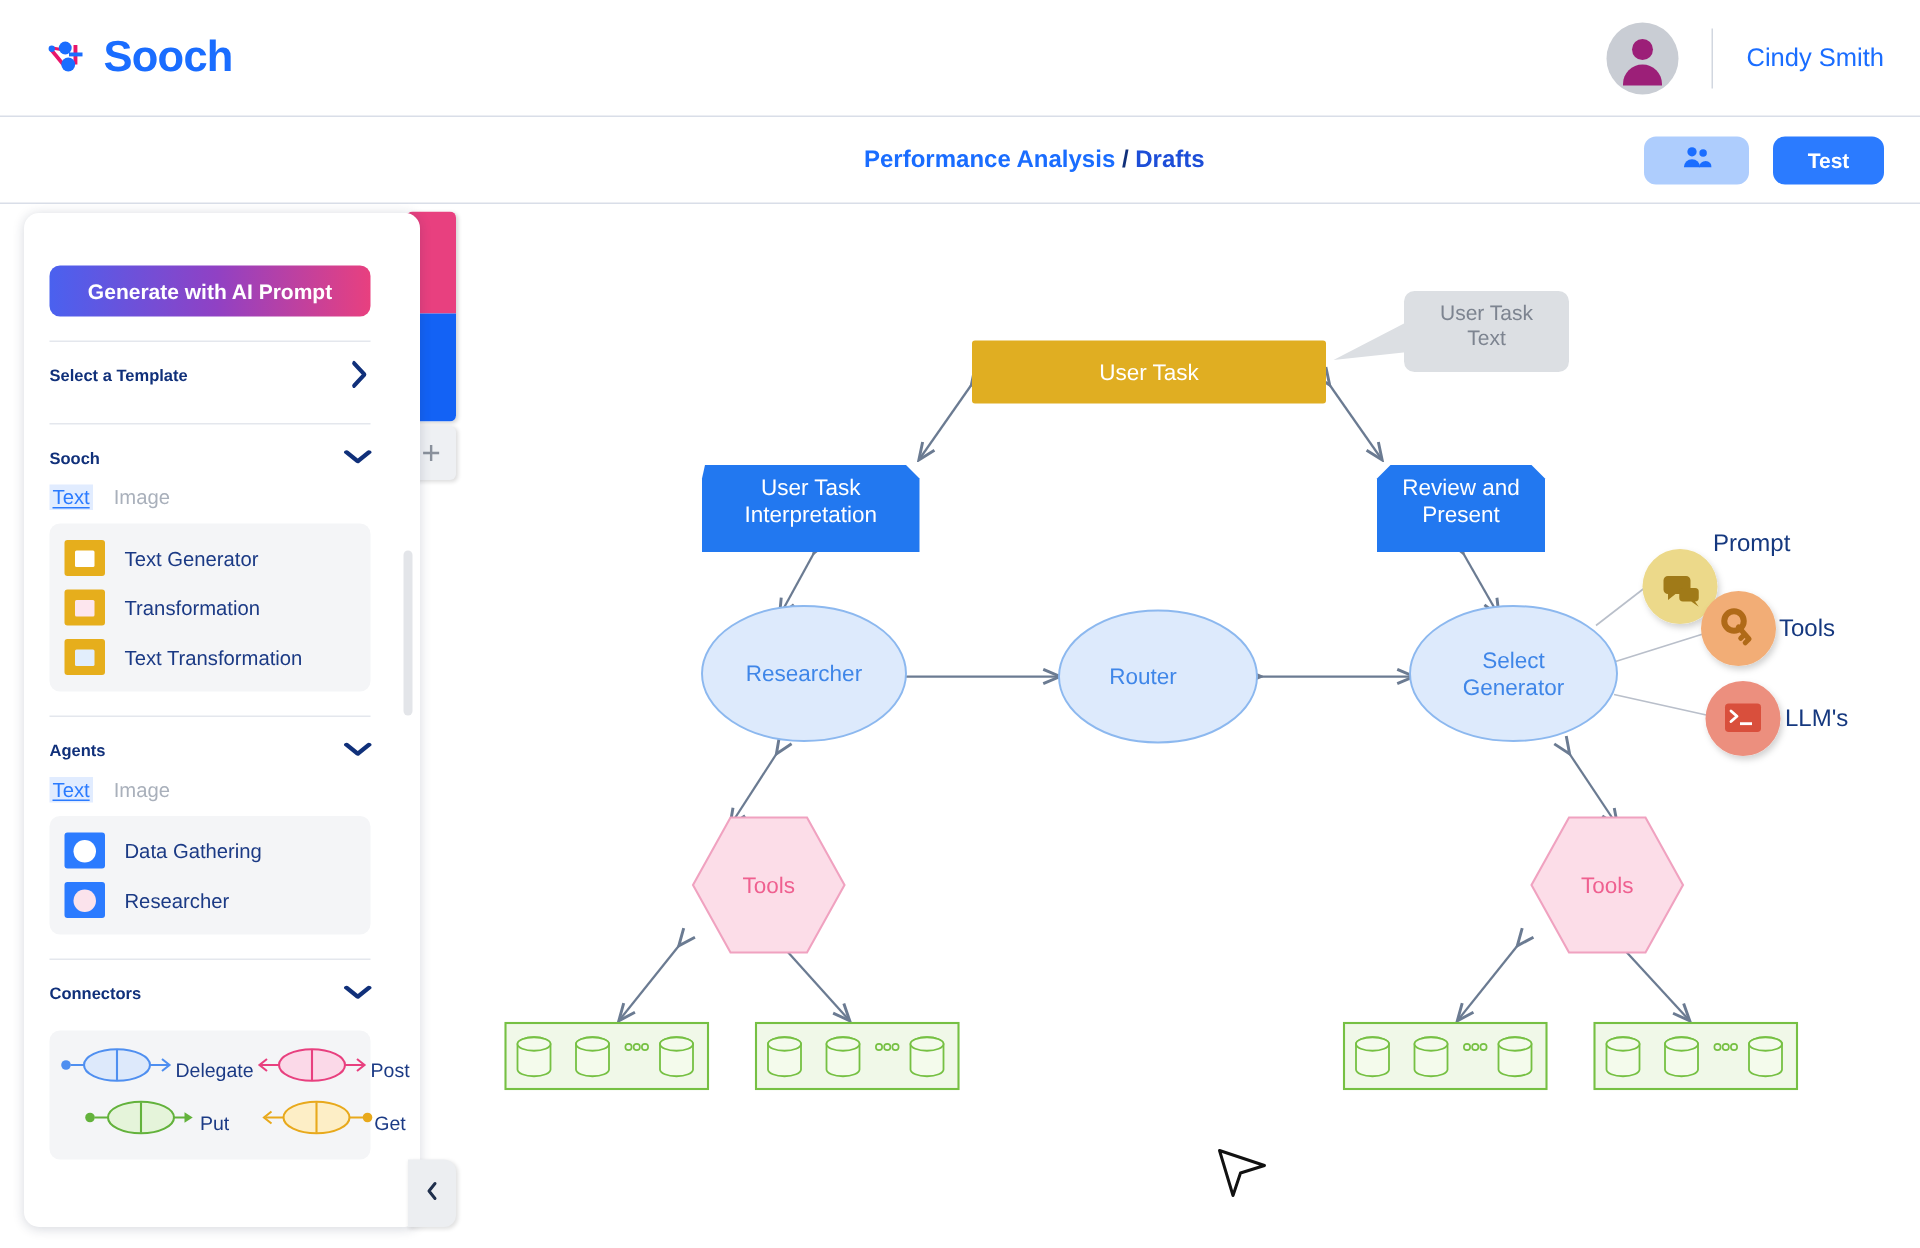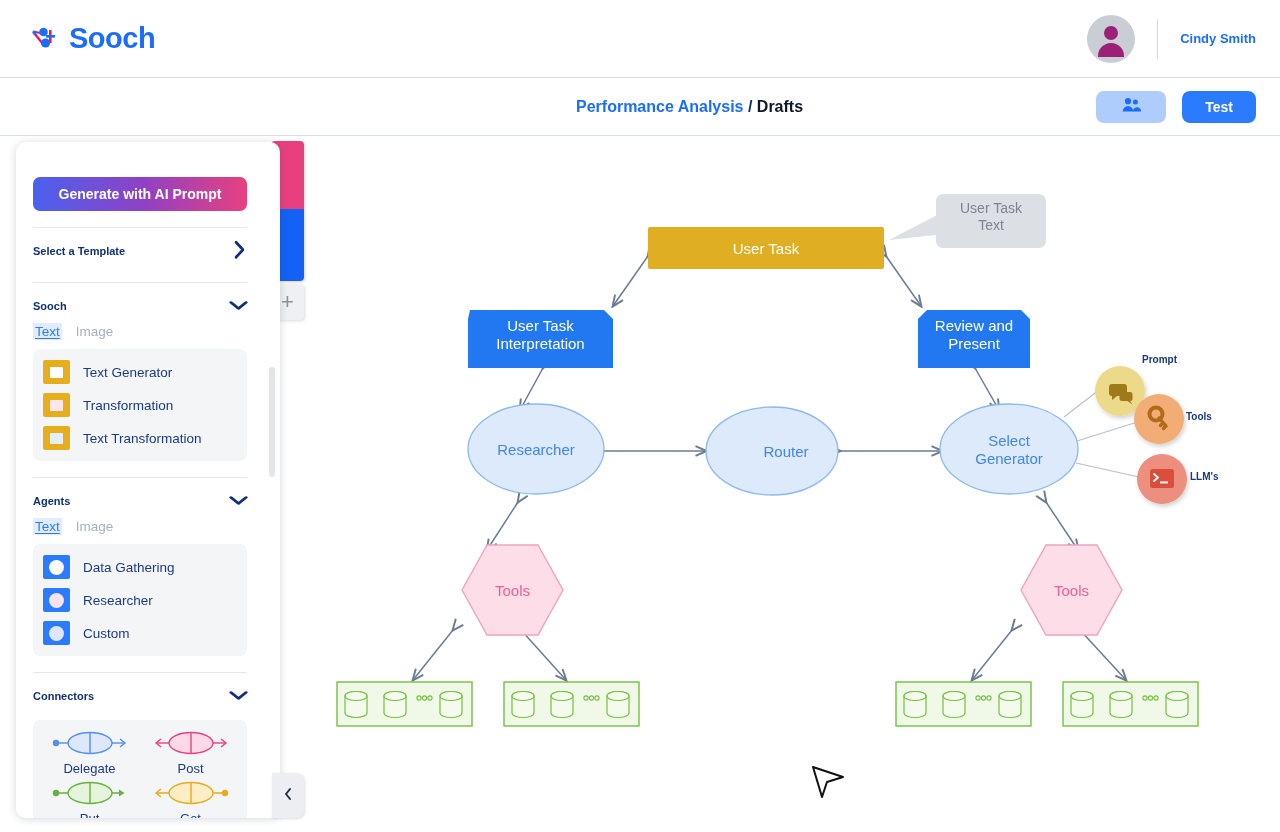--- a/index.html
+++ b/index.html
@@ -37,36 +37,36 @@
   }
   .avatar .head {
     position: absolute; top: 11px; left: 50%; transform: translateX(-50%);
     width: 14px; height: 14px; border-radius: 50%; background: #9c1f78;
   }
   .avatar .body {
     position: absolute; bottom: 6px; left: 50%; transform: translateX(-50%);
     width: 26px; height: 14px; border-radius: 13px 13px 0 0; background: #9c1f78;
   }
   .vdiv { width: 1px; height: 40px; background: #d2d7e0; margin: 0 22px; }
-  .username { font-size: 13px; font-weight: bold; color: #1a6dff; }
+  .username { font-size: 17px; font-weight: normal; color: #1a6dff; }
 
   
   .subbar {
     position: absolute; top: 78px; left: 0;
     width: 1280px; height: 58px;
     background: #fff; border-bottom: 1px solid #d9dee8;
     display: flex; align-items: center;
   }
   .breadcrumb {
     position: absolute; left: 576px;
     font-size: 16px; font-weight: bold; white-space: nowrap;
   }
   .bc-root { color: #1a6dff; }
   .bc-sep { color: #10307a; }
-  .bc-leaf { color: #0f172a; }
+  .bc-leaf { color: #1d4ed8; }
   .subbar-actions {
     margin-left: auto; margin-right: 24px;
     display: flex; align-items: center; gap: 16px; padding-left: 42px;
   }
   .btn-people {
     width: 70px; height: 32px; border-radius: 8px;
     background: #aecdfd; border: none; cursor: pointer;
     display: flex; align-items: center; justify-content: center;
   }
   .btn-test {
@@ -159,21 +159,21 @@
     display: flex; align-items: center; justify-content: center;
   }
   .sw-agent i { display: block; width: 15px; height: 15px; border-radius: 50%; }
 
   .conn-grid {
     width: 214px; background: #f4f5f7; border-radius: 7px;
     padding: 10px 6px 10px 6px; margin-top: 9px;
     display: grid; grid-template-columns: 1fr 1fr; gap: 4px 0;
     justify-items: center;
   }
-  .conn-cell { display: flex; flex-direction: column; align-items: center; cursor: pointer; }
+  .conn-cell { display: flex; flex-direction: row; align-items: center; cursor: pointer; }
   .conn-label { font-size: 13px; color: #1b3a85; margin-top: 1px; }
 
   .scrolltrack {
     position: absolute; right: 5px; top: 225px;
     width: 6px; height: 390px; border-radius: 3px; background: transparent;
   }
   .scrollthumb {
     position: absolute; right: 5px; top: 225px;
     width: 6px; height: 110px; border-radius: 3px;
     background: #e3e5e9; cursor: pointer;
@@ -191,21 +191,21 @@
   
   .node-label {
     position: absolute; text-align: center; pointer-events: none;
     line-height: 1.2;
   }
   .lbl-usertask { color: #fff; font-size: 15px; }
   .lbl-blue { color: #fff; font-size: 15px; }
   .lbl-ellipse { color: #3f86e8; font-size: 15px; }
   .lbl-hex { color: #ef6090; font-size: 15px; }
   .lbl-callout { color: #7d8490; font-size: 14px; }
-  .badge-label { position: absolute; color: #15387f; font-size: 10px; font-weight: bold; }
+  .badge-label { position: absolute; color: #15387f; font-size: 16px; font-weight: normal; }
 </style>
 </head>
 <body>
 
 <div class="app">
 
   <div class="topbar">
     <div class="brand">
       <span class="brand-mark">
         <svg width="30" height="30" viewBox="0 0 30 30">
@@ -406,21 +406,21 @@
       <div>User Task</div>
       <div>Interpretation</div>
     </div>
 
     <div class="node-label lbl-blue" style="left:918px; top:181px; width:112px;">
       <div>Review and</div>
       <div>Present</div>
     </div>
 
     <div class="node-label lbl-ellipse" style="left:468px; top:305px; width:136px;">Researcher</div>
-    <div class="node-label lbl-ellipse" style="left:706px; top:307px; width:112px;margin-left:24px;">Router</div>
+    <div class="node-label lbl-ellipse" style="left:706px; top:307px; width:112px;">Router</div>
     <div class="node-label lbl-ellipse" style="left:940px; top:296px; width:138px;">
       <div>Select</div>
       <div>Generator</div>
     </div>
 
     <div class="node-label lbl-hex" style="left:462px; top:446px; width:101px;">Tools</div>
     <div class="node-label lbl-hex" style="left:1021px; top:446px; width:101px;">Tools</div>
 
     <div class="badge-label" style="left:1142px; top:218px;">Prompt</div>
     <div class="badge-label" style="left:1186px; top:275px;">Tools</div>
@@ -503,26 +503,20 @@
           <span class="sw-agent">
               <i style="background:#ffffff"></i>
             </span>
           <span class="item-label">Data Gathering</span>
         </div>
         <div class="item">
           <span class="sw-agent">
               <i style="background:#fbe3ec"></i>
             </span>
           <span class="item-label">Researcher</span>
-        </div>
-        <div class="item">
-          <span class="sw-agent">
-              <i style="background:#dfe7f7"></i>
-            </span>
-          <span class="item-label">Custom</span>
         </div>
       </div>
 
       <div class="hr"></div>
 
       <div class="sec-head">
         <span class="sec-title">Connectors</span>
         <span class="chev chev-down">
           <svg width="17" height="13" viewBox="0 0 17 13">
               <path d="M3 3.5 L8.5 9.5 L14 3.5" fill="none" stroke="#10307a" stroke-width="2.5" stroke-linecap="round" stroke-linejoin="round"></path>

